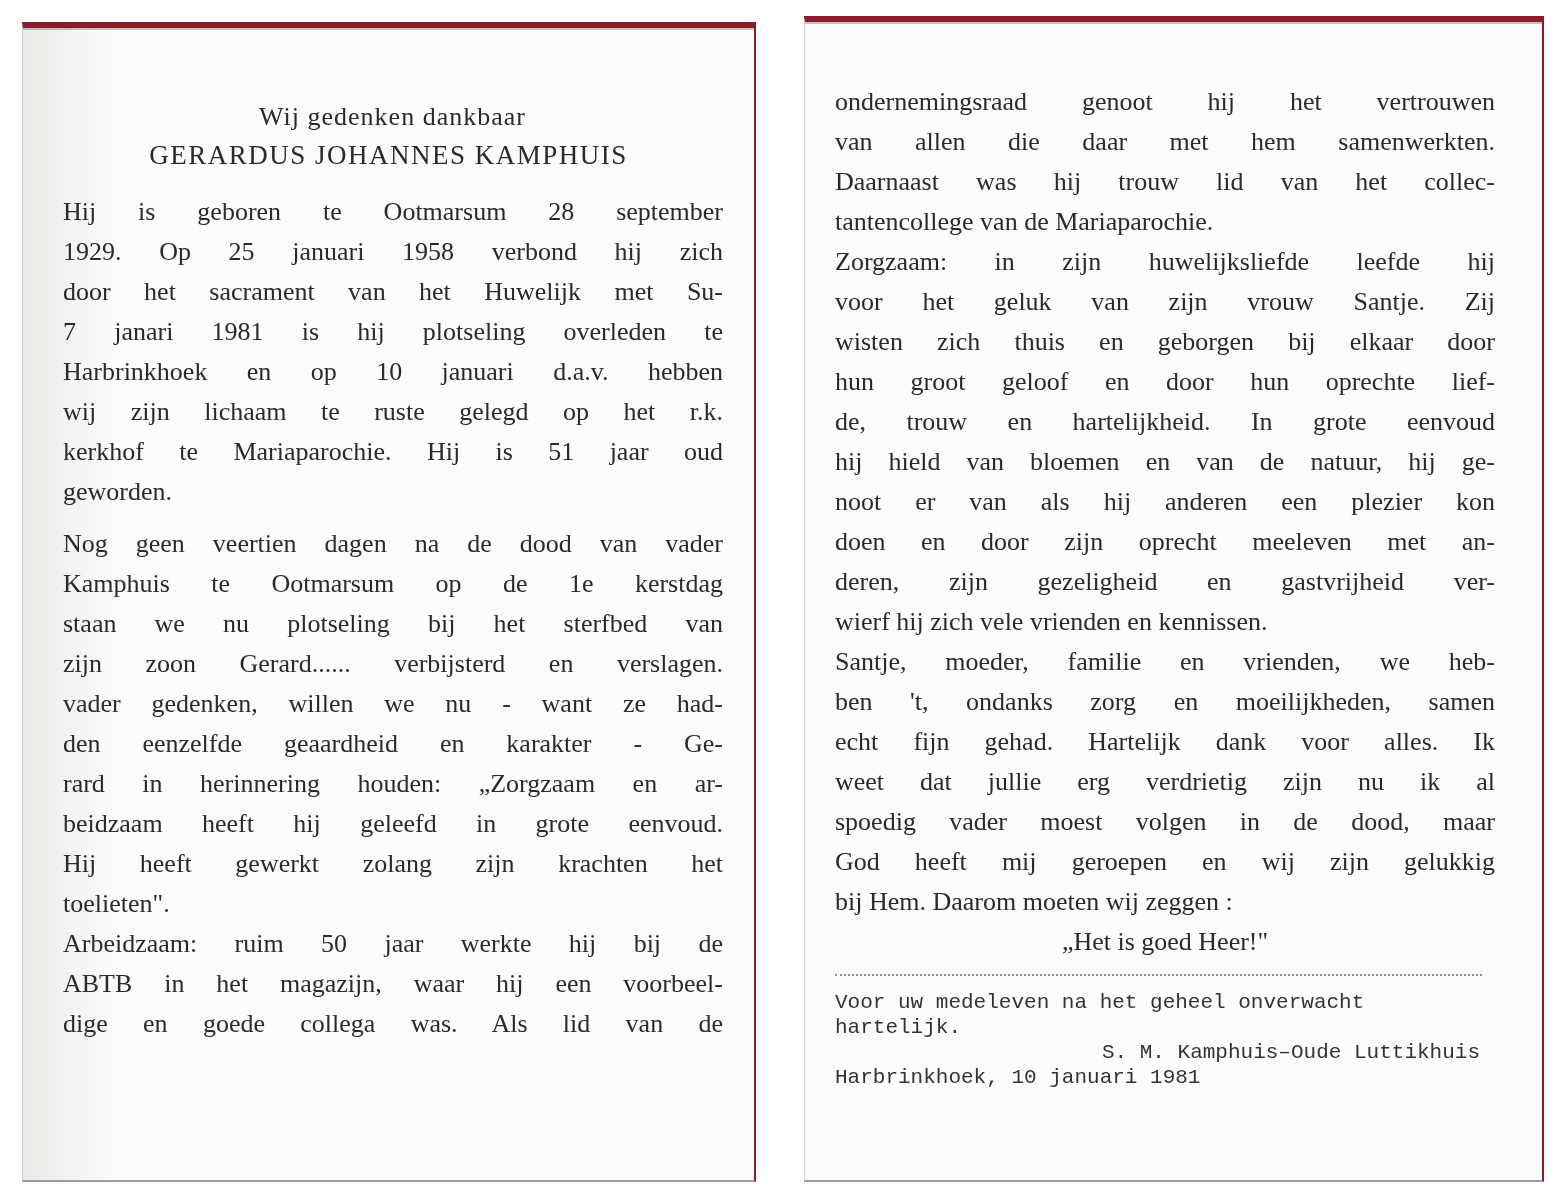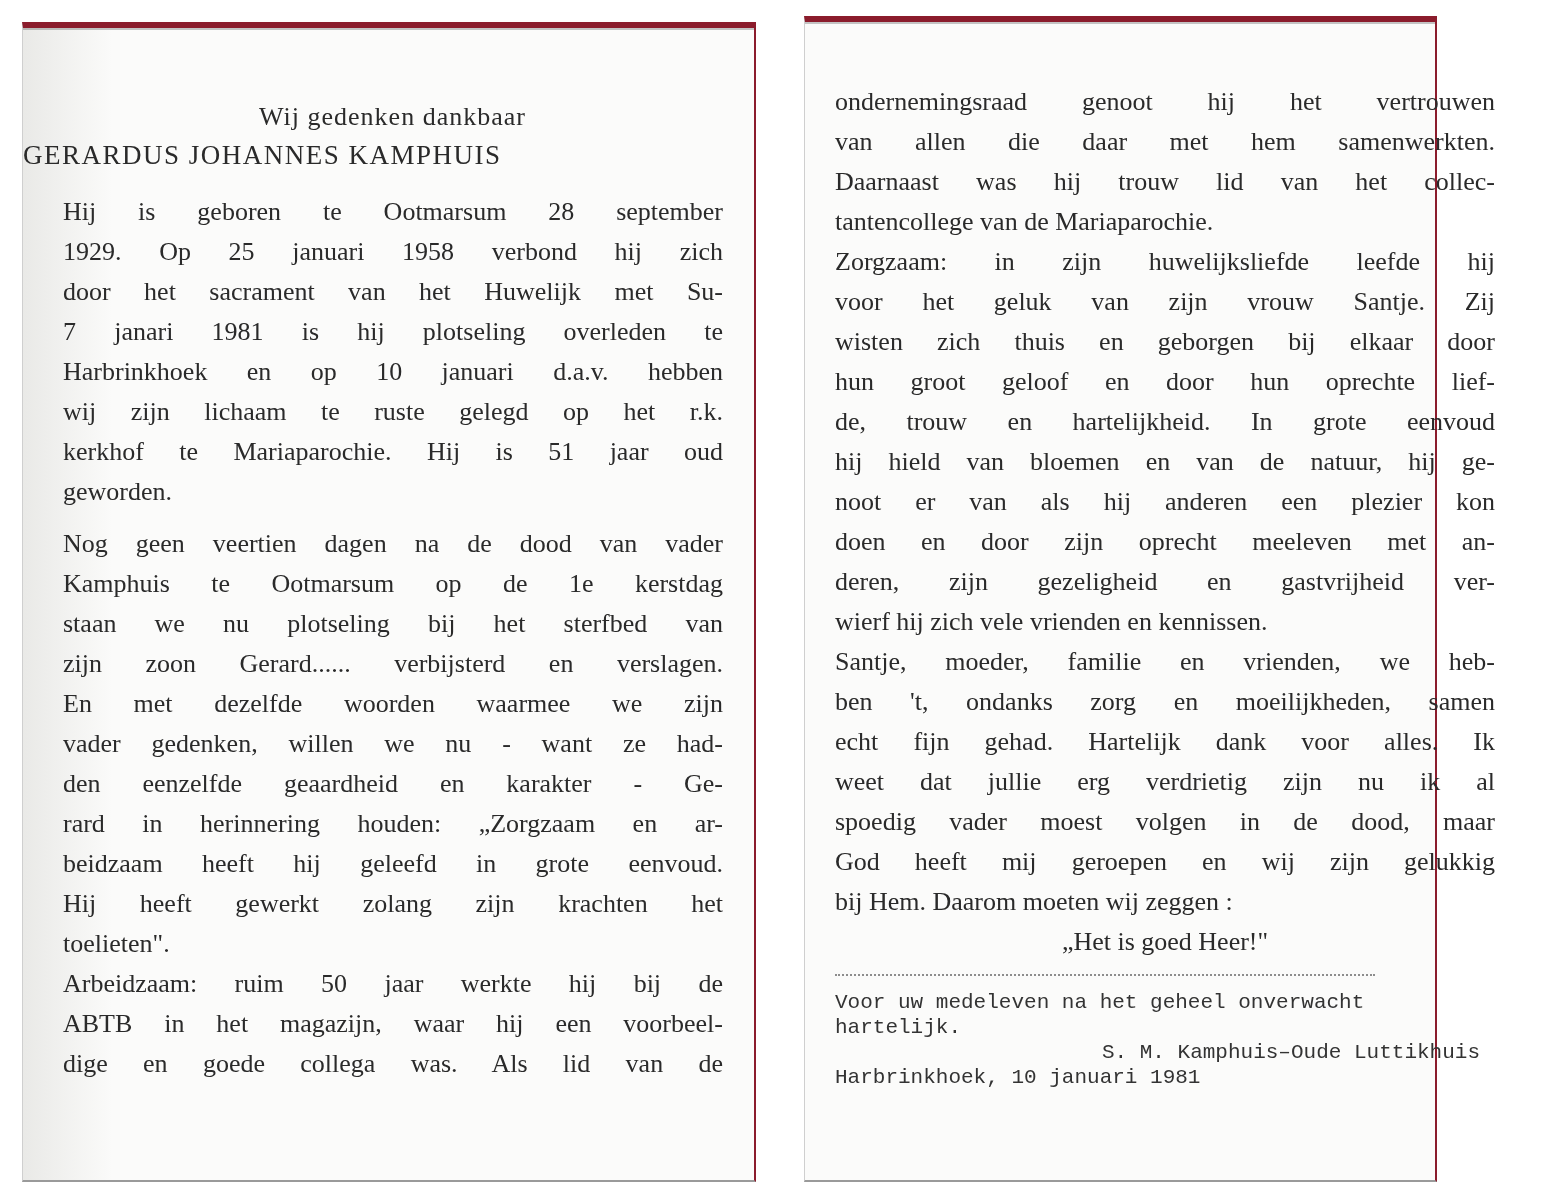--- a/index.html
+++ b/index.html
@@ -12,32 +12,32 @@
     border-top: 6px solid #8b1c2c;
     border-right: 2px solid #8b1c2c;
     border-left: 1px solid #cfcfcf;
     border-bottom: 2px solid #9a9a9a;
     box-sizing: border-box;
   }
   .card::after {
     content: ""; position: absolute; left: 0; right: 0; top: 0; height: 2px; background: #5c5c5c; opacity: .35;
   }
   #card-left { left: 22px; top: 22px; width: 734px; height: 1160px; }
-  #card-right { left: 804px; top: 16px; width: 633px; height: 1166px; }
+  #card-right { left: 804px; top: 16px; width: 740px; height: 1166px; }
   .stain {
     position: absolute; left: 0; top: 0; bottom: 0; width: 90px;
     background: linear-gradient(90deg, rgba(200,200,195,.35), rgba(255,255,255,0));
     pointer-events: none;
   }
   .heading-sub {
     position: absolute; left: 8px; right: 0; top: 74px; text-align: center;
     font-size: 26px; letter-spacing: 1px; font-family: "Liberation Serif", serif;
   }
   .heading-name {
-    position: absolute; left: 0; right: 0; top: 112px; 
+    position: absolute; left: 0; right: 0; top: 112px; text-align: center;
     font-size: 27px; letter-spacing: 1.5px; font-family: "Liberation Serif", serif;
   }
   .body-text {
     position: absolute; left: 40px; width: 660px;
     font-family: "Liberation Serif", serif; font-size: 26px; line-height: 40px;
   }
   .line { display: block; white-space: nowrap; text-align: justify; text-align-last: justify; }
   .line.last { text-align-last: left; }
   .line.center { text-align: center; text-align-last: center; }
   .para-gap { height: 12px; }
@@ -71,21 +71,20 @@
       <span class="line">wij zijn lichaam te ruste gelegd op het r.k.</span>
       <span class="line">kerkhof te Mariaparochie. Hij is 51 jaar oud</span>
       <span class="line last">geworden.</span>
     </div>
     <div class="para-gap"></div>
     <div>
       <span class="line">Nog geen veertien dagen na de dood van vader</span>
       <span class="line">Kamphuis te Ootmarsum op de 1e kerstdag</span>
       <span class="line">staan we nu plotseling bij het sterfbed van</span>
       <span class="line">zijn zoon Gerard...... verbijsterd en verslagen.</span>
-      <span class="line">En met dezelfde woorden waarmee we zijn</span>
       <span class="line">vader gedenken, willen we nu - want ze had-</span>
       <span class="line">den eenzelfde geaardheid en karakter - Ge-</span>
       <span class="line">rard in herinnering houden: „Zorgzaam en ar-</span>
       <span class="line">beidzaam heeft hij geleefd in grote eenvoud.</span>
       <span class="line">Hij heeft gewerkt zolang zijn krachten het</span>
       <span class="line last">toelieten".</span>
     </div>
     <div>
       <span class="line">Arbeidzaam: ruim 50 jaar werkte hij bij de</span>
       <span class="line">ABTB in het magazijn, waar hij een voorbeel-</span>

